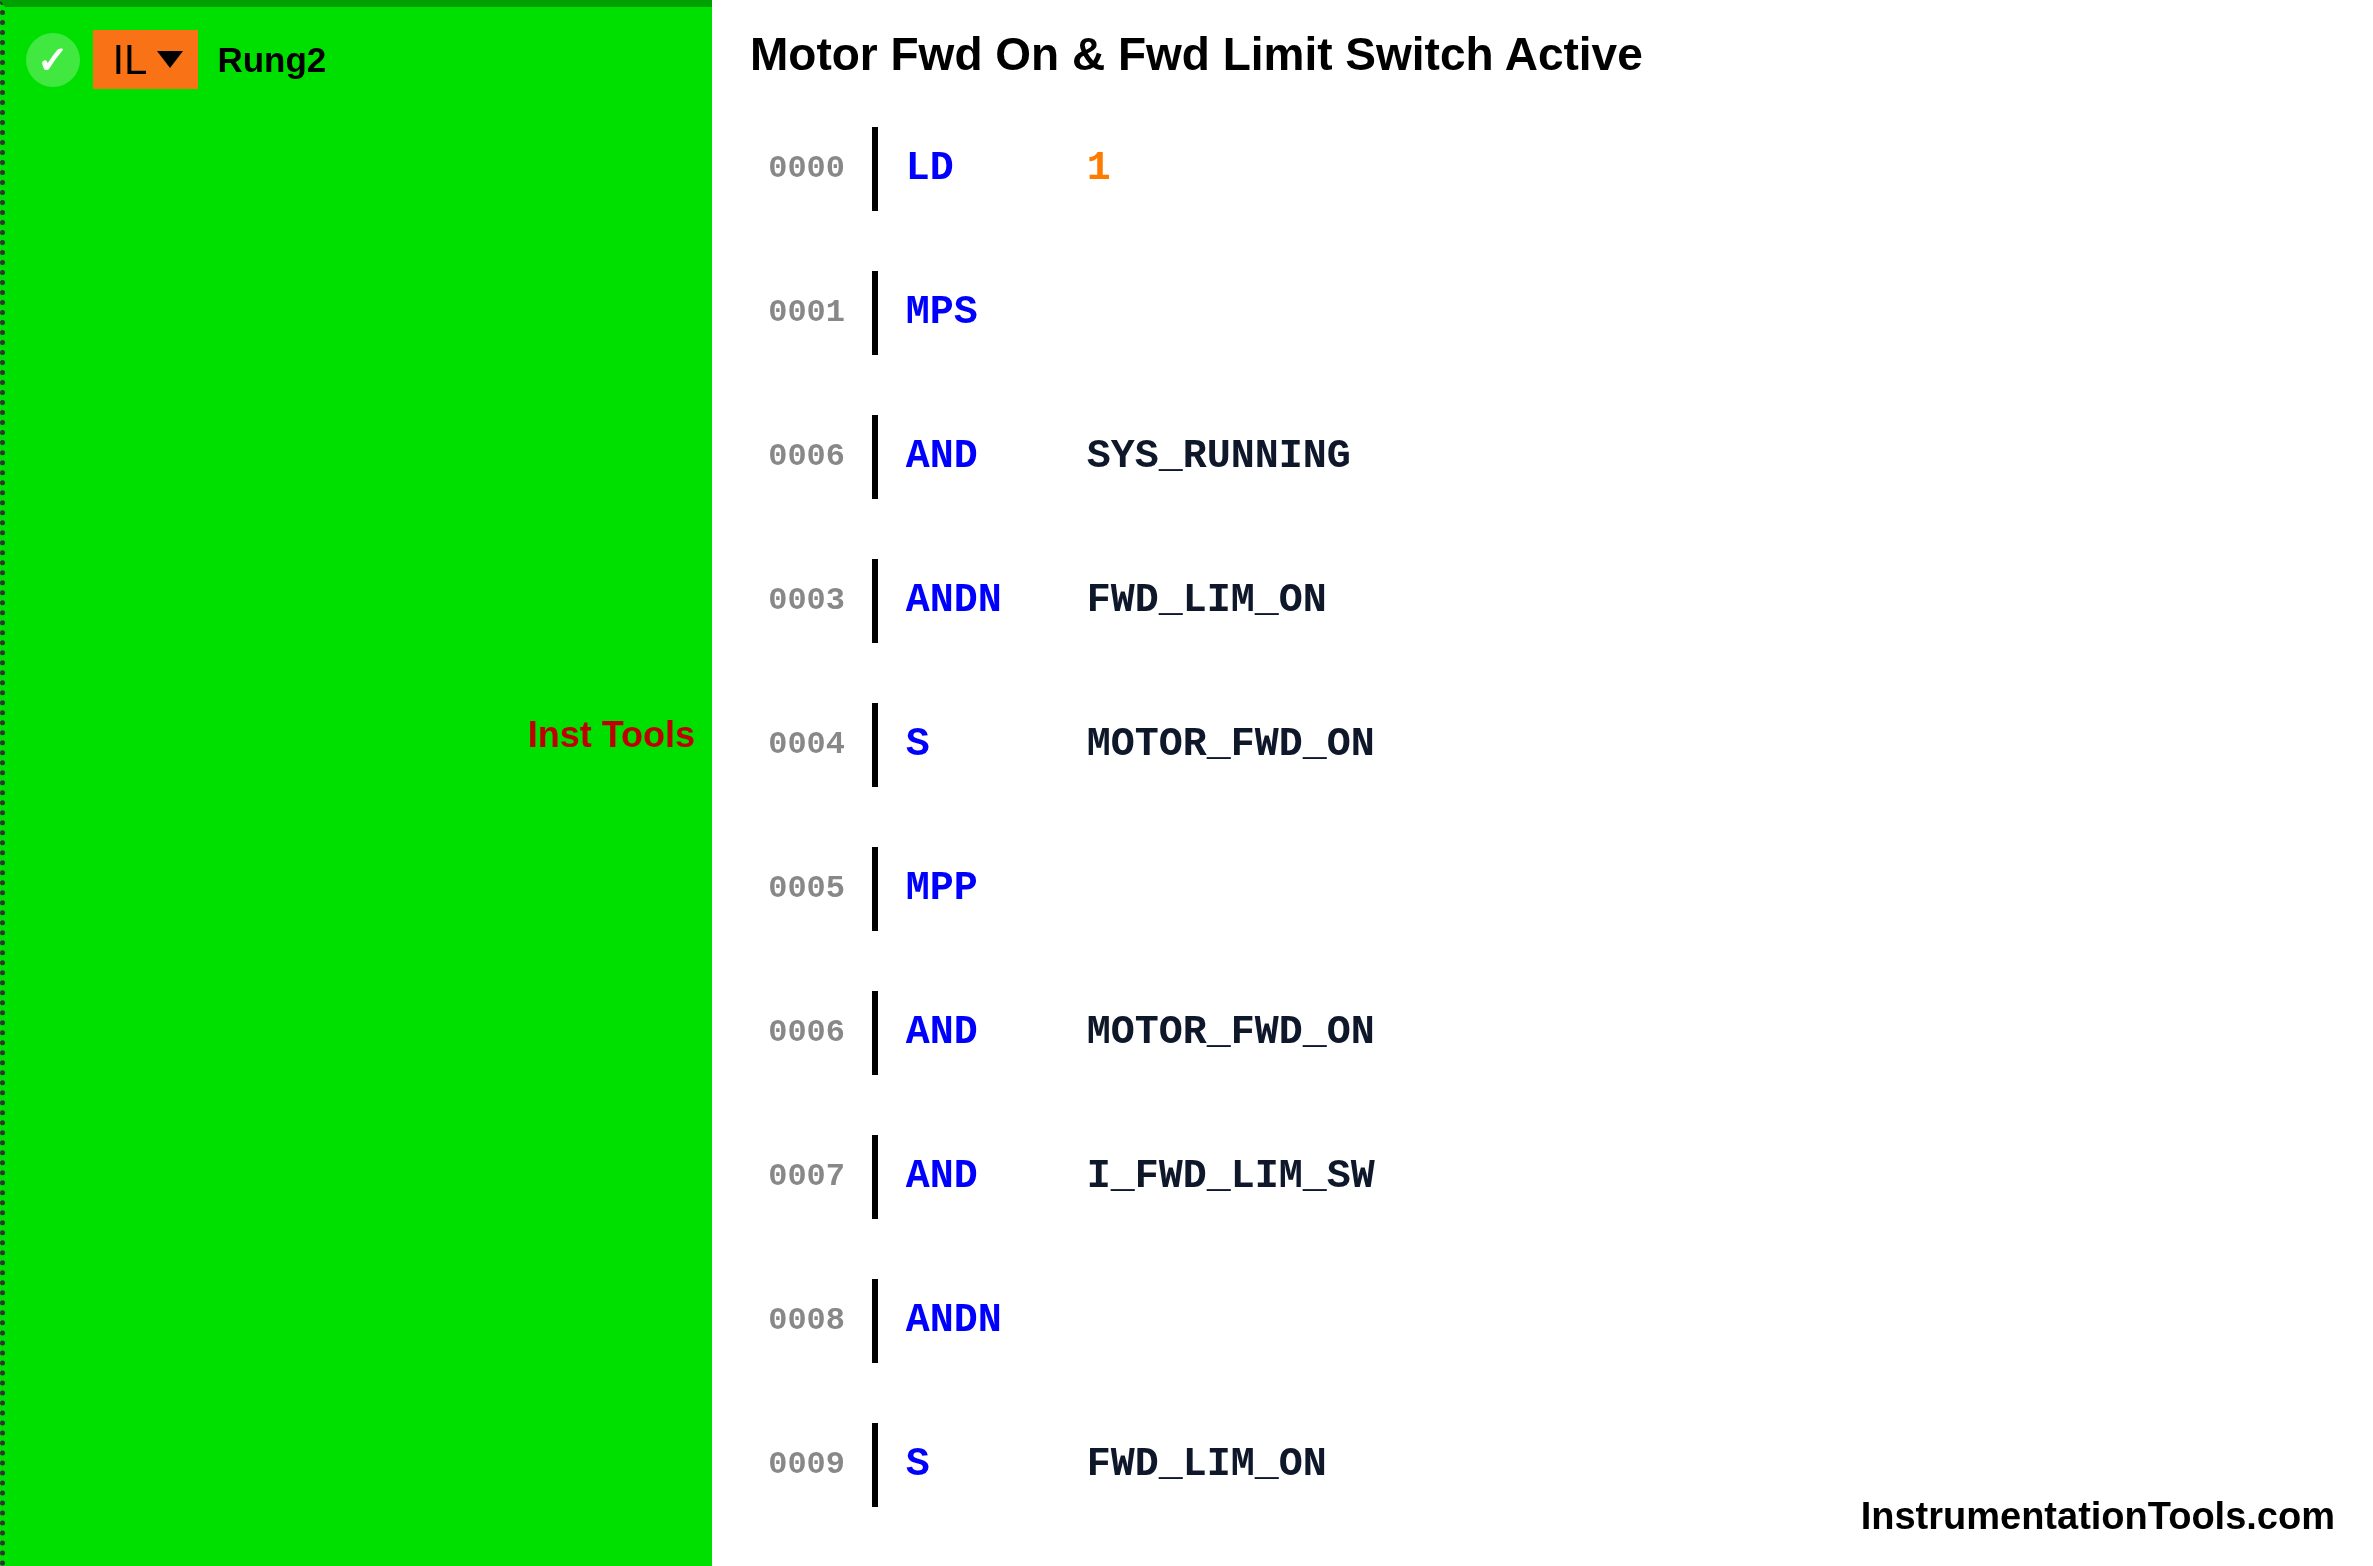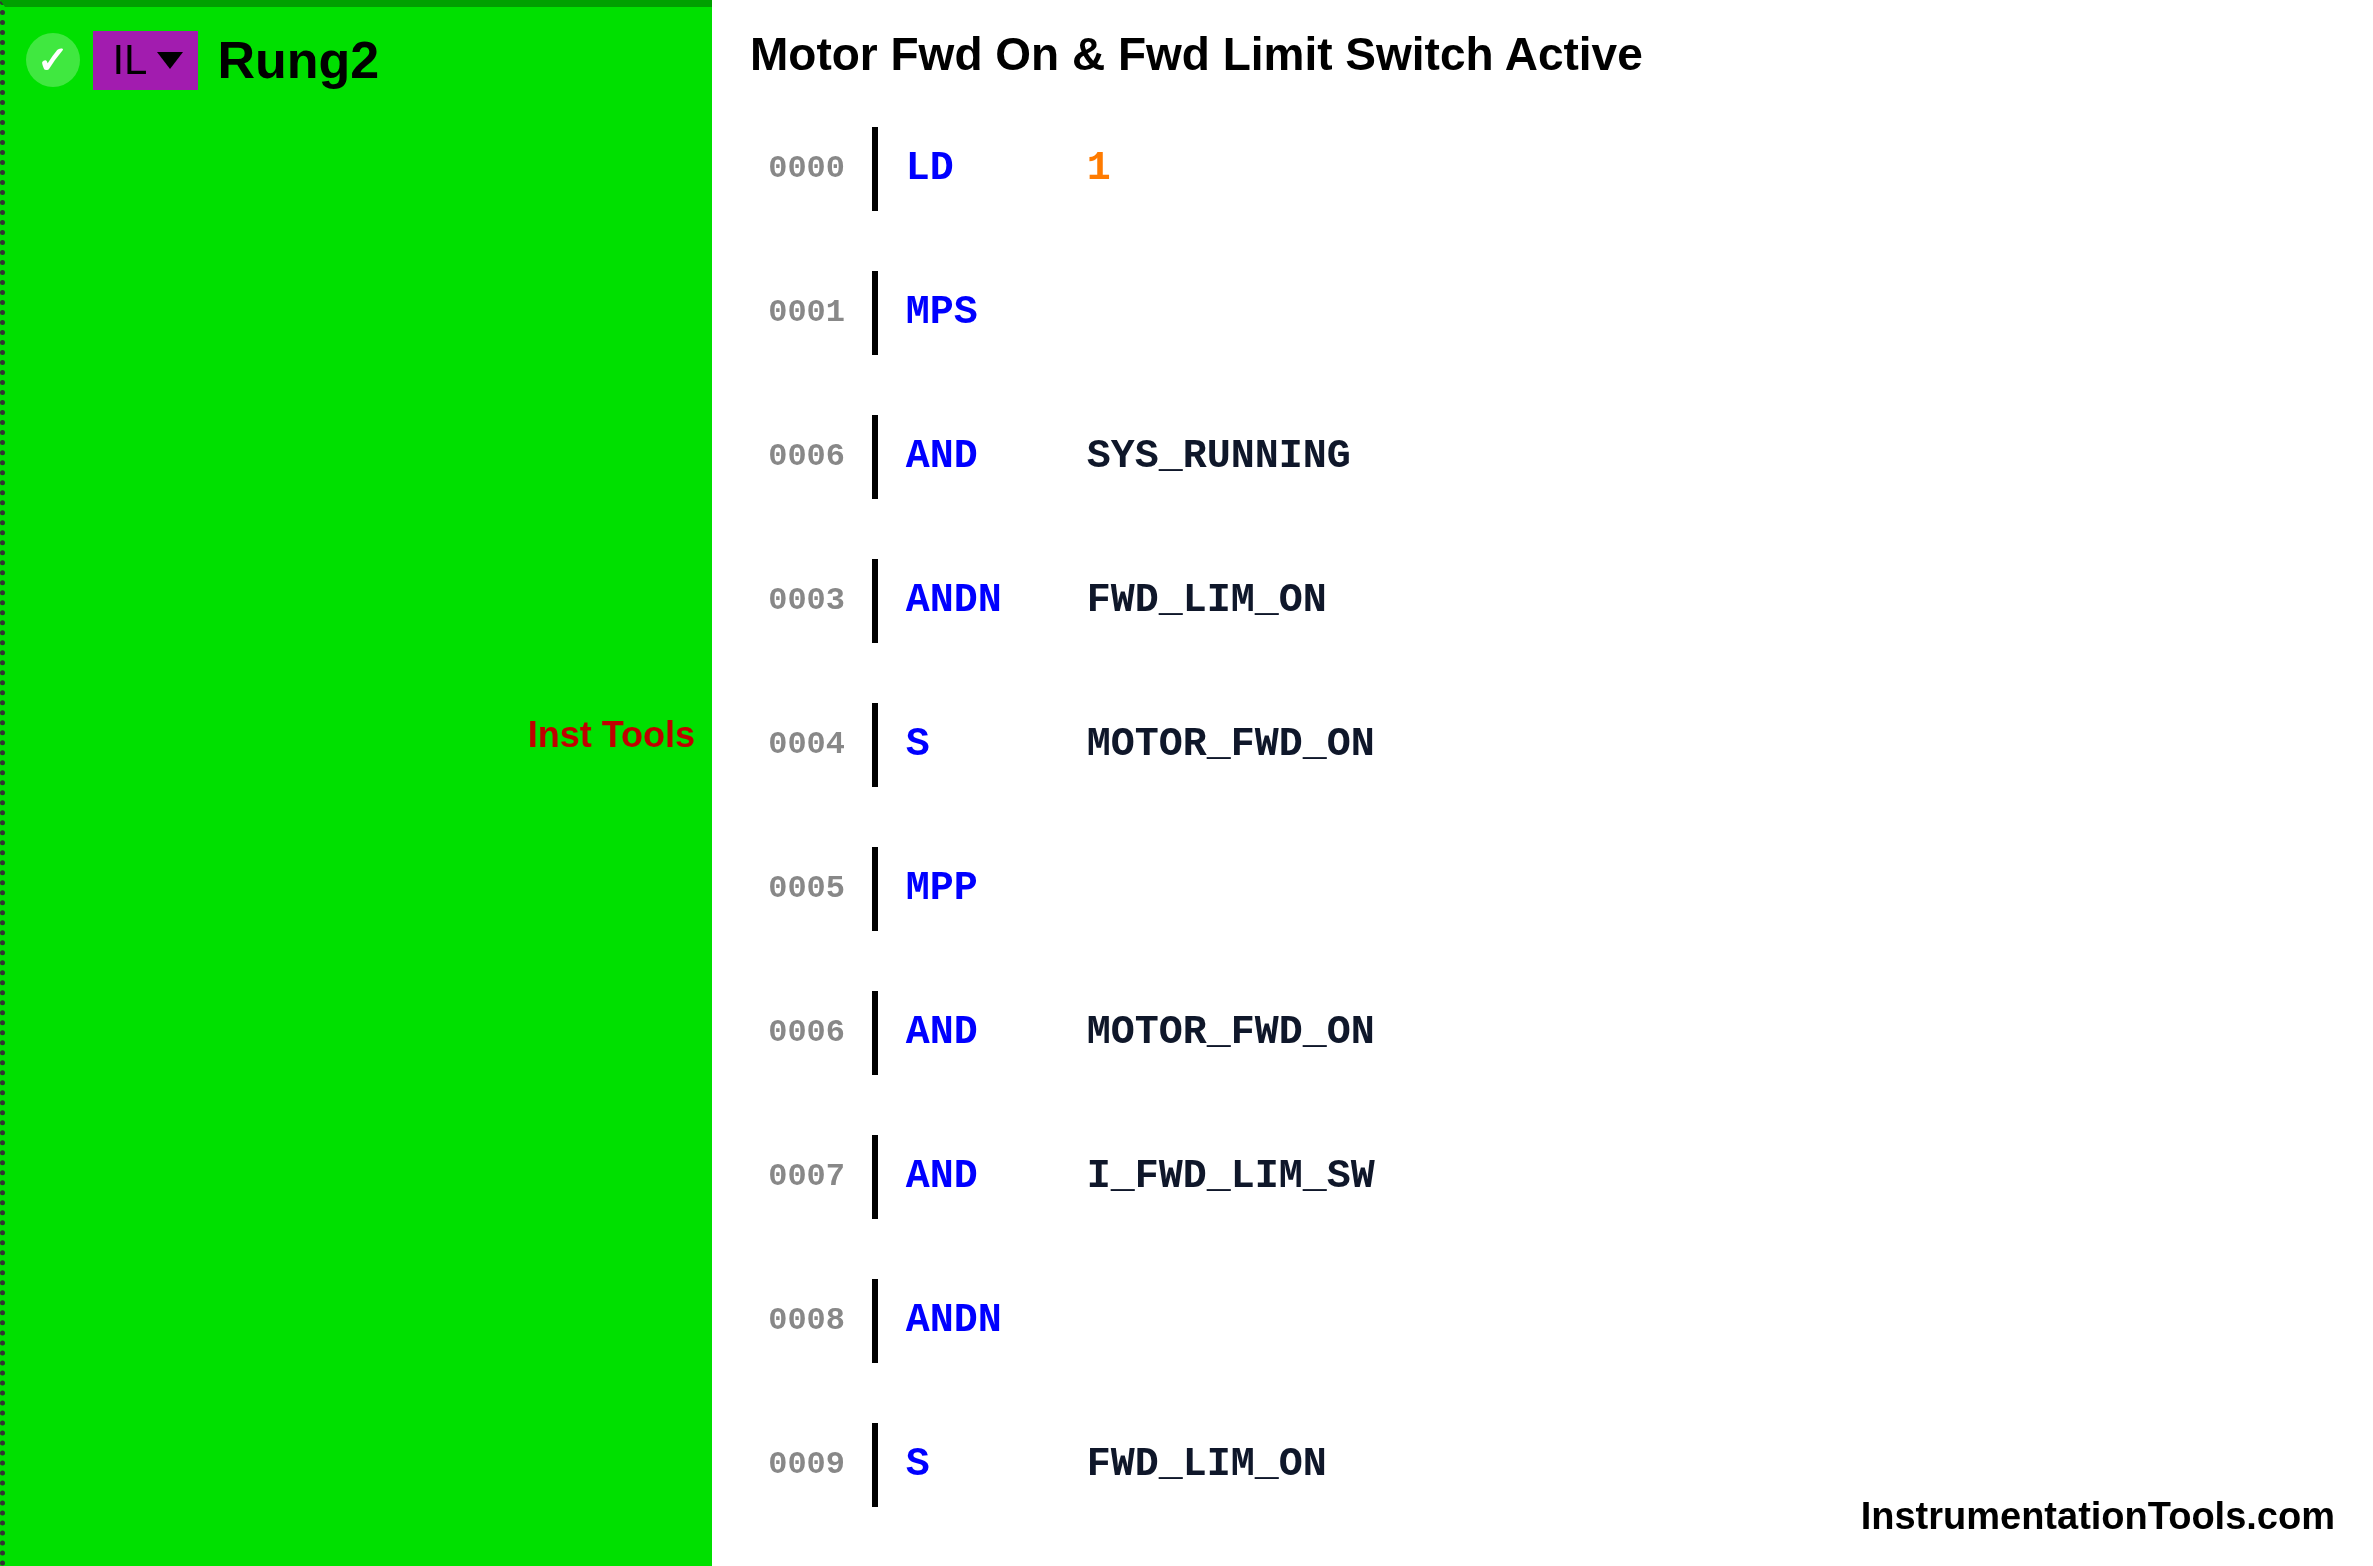--- a/index.html
+++ b/index.html
@@ -26,36 +26,36 @@
     border-radius: 50%;
     background: rgba(255,255,255,0.25);
     display: flex;
     align-items: center;
     justify-content: center;
     color: #fff;
     font-size: 38px;
     font-weight: 800;
   }
   .lang-select {
-    background: #a21caf;
+    background: #f97316;
     border: none;
     display: flex;
     align-items: center;
     padding: 9.6px 15.3px 9.6px 19px;
     height: 59px;
     cursor: pointer;
   }
   .lang-text { font-size: 42px; font-weight: 400; color: #000; margin-right: 9.6px; }
   .caret {
     width: 0; height: 0;
     border-left: 13.4px solid transparent;
     border-right: 13.4px solid transparent;
     border-top: 17px solid #000;
   }
-  .rung-label { font-size: 52px; font-weight: 800; color: #000; margin-left: 5.7px; text-align: center; }
+  .rung-label { font-size: 35px; font-weight: 800; color: #000; margin-left: 5.7px; text-align: center; }
   .watermark {
     position: absolute;
     right: 17px;
     top: 707px;
     font-size: 36px;
     font-weight: 600;
     color: #c00000;
   }
   .main {
     flex: 1;

